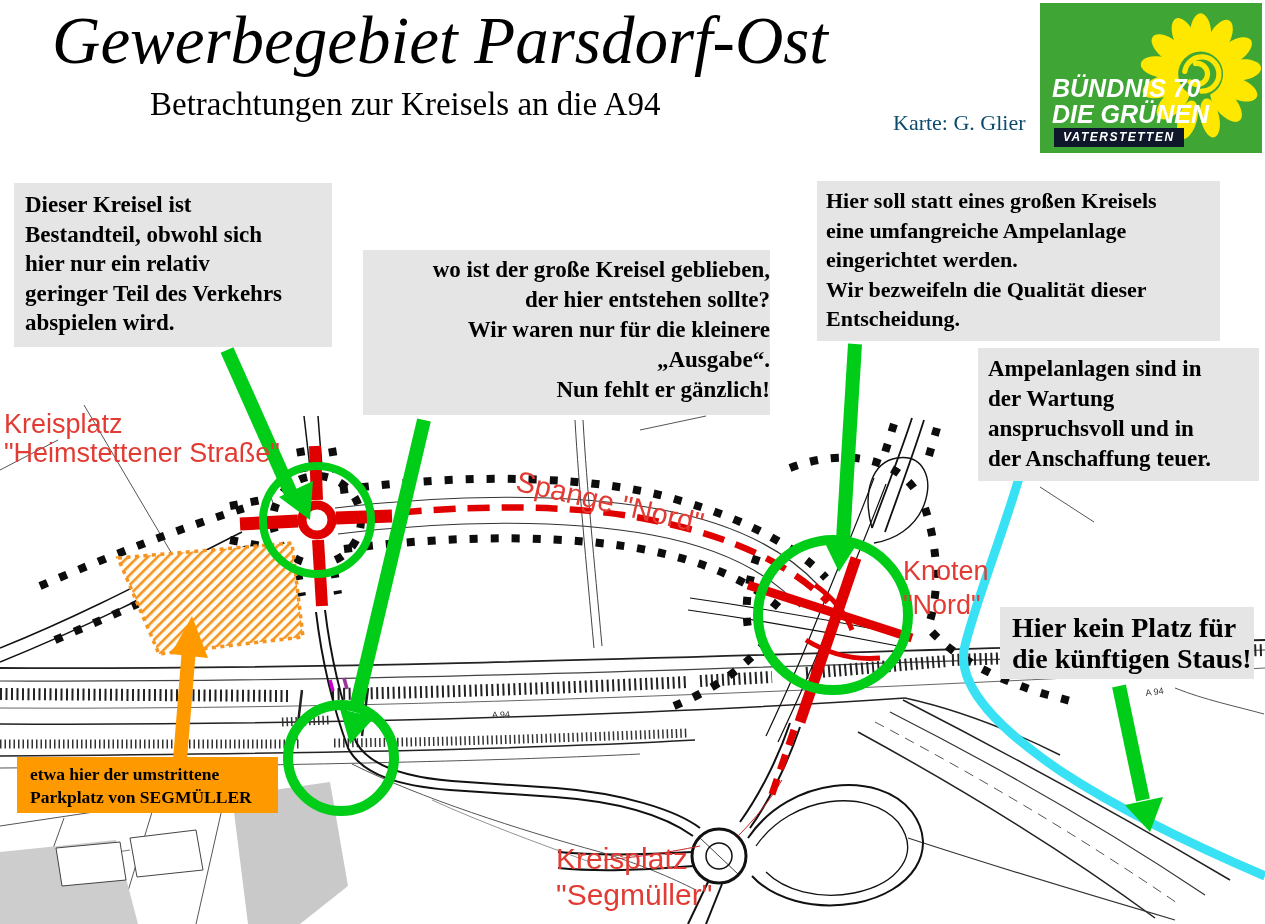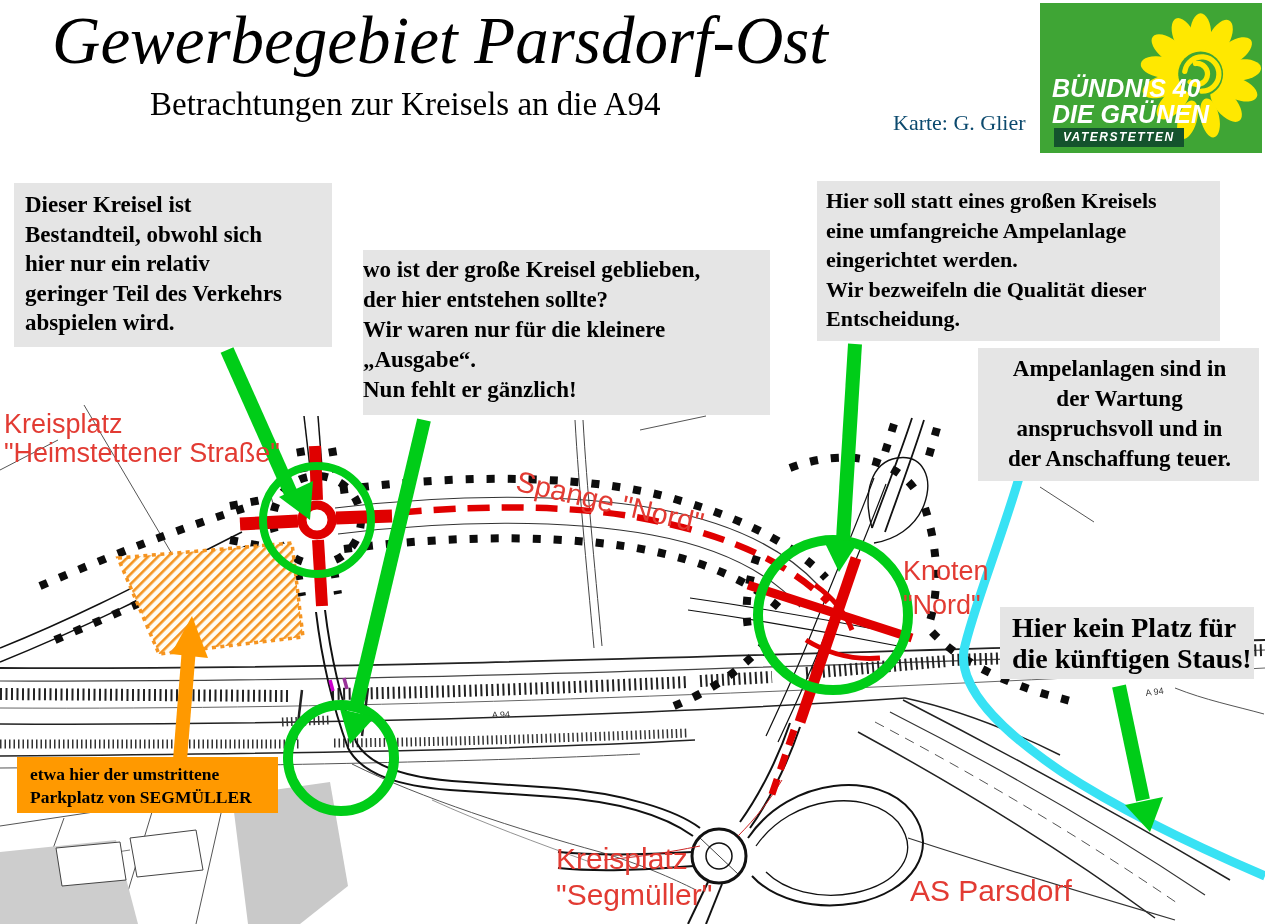--- a/index.html
+++ b/index.html
@@ -7,41 +7,41 @@
          font-family:"Liberation Serif",serif;}
   
   .title{position:absolute;left:52px;top:2px;font-size:67px;color:#000;white-space:pre;
          font-family:"Liberation Serif",serif;font-style:italic;}
   .subtitle{position:absolute;left:150px;top:86px;font-size:33px;color:#000;white-space:pre;}
   .credit{position:absolute;left:893px;top:110px;font-size:22px;color:#0c4a6e;white-space:pre;}
   
   .logo{position:absolute;left:1040px;top:3px;width:222px;height:150px;background:#3fa535;overflow:hidden;}
   .logo .l1{position:absolute;left:12px;top:72px;color:#fff;font-family:"Liberation Sans",sans-serif;
             font-style:italic;font-weight:bold;font-size:25px;line-height:26px;white-space:pre;}
-  .logo .banner{position:absolute;left:14px;top:125px;background:#14532d;color:#fff;
+  .logo .banner{position:absolute;left:14px;top:125px;background:#0f172a;color:#fff;
             font-family:"Liberation Sans",sans-serif;font-style:italic;font-weight:bold;
             font-size:12px;letter-spacing:1.5px;padding:2px 9px 3px 9px;white-space:pre;}
   .logo svg{position:absolute;left:92px;top:2px;}
   
   .map{position:absolute;left:0;top:0;z-index:1;}
   
   .maplabel{position:absolute;z-index:5;color:#e23b33;font-family:"Liberation Sans",sans-serif;
             white-space:pre;line-height:1.08;}
   #lbl-heim{left:4px;top:410px;font-size:27px;}
   #lbl-spange{left:520px;top:466px;font-size:29px;transform:rotate(13deg);transform-origin:0 0;}
   #lbl-knoten{left:903px;top:555px;font-size:27px;line-height:1.25;}
   #lbl-segm{left:556px;top:841px;font-size:30px;line-height:1.2;}
   #lbl-as{left:910px;top:875px;font-size:30px;}
   
   .note{position:absolute;z-index:10;background:#e5e5e5;color:#000;font-weight:bold;
         font-family:"Liberation Serif",serif;white-space:pre;}
   #note1{left:14px;top:183px;width:318px;height:164px;font-size:23px;line-height:29.5px;padding:7px 0 0 11px;box-sizing:border-box;}
-  #note2{left:363px;top:250px;width:407px;height:165px;font-size:23px;line-height:30px;padding-top:5px;text-align:left;box-sizing:border-box;}
+  #note2{left:363px;top:250px;width:407px;height:165px;font-size:23px;line-height:30px;padding-top:5px;text-align:right;box-sizing:border-box;}
   #note3{left:793px;top:181px;width:403px;height:160px;font-size:22px;line-height:29.5px;padding:5px 0 0 9px;box-sizing:border-box;margin-left:24px;}
-  #note4{left:978px;top:348px;width:281px;height:133px;font-size:23px;line-height:30px;padding:6px 8px 0 10px;box-sizing:border-box;text-align:center;}
+  #note4{left:978px;top:348px;width:281px;height:133px;font-size:23px;line-height:30px;padding:6px 8px 0 10px;box-sizing:border-box;}
   #note5{left:1000px;top:607px;width:254px;height:72px;font-size:28px;line-height:31px;padding:5px 0 0 12px;box-sizing:border-box;}
   #note6{left:17px;top:757px;width:261px;height:56px;background:#ff9900;font-size:17.5px;line-height:23px;padding:6px 4px 0 13px;box-sizing:border-box;}
 </style>
 </head>
 <body>
 
 <div class="slide">
 
   <svg class="map" width="1265" height="924" viewBox="0 0 1265 924">
     <defs>
@@ -258,33 +258,32 @@
           <ellipse cx="0" cy="-30" rx="8" ry="16" transform="rotate(308)"></ellipse>
           <ellipse cx="0" cy="-30" rx="8" ry="16" transform="rotate(336)"></ellipse>
         </g>
       </g>
       <circle cx="52" cy="52" r="17" fill="#3fa535"></circle>
       <g fill="none" stroke="#ffe800" stroke-width="4" stroke-linecap="round">
         <path d="M 40,50 a 13 13 0 1 1 13,15"></path>
         <path d="M 48,44 a 8 8 0 1 1 -4,14"></path>
       </g>
     </svg>
-    <div class="l1">BÜNDNIS 40
+    <div class="l1">BÜNDNIS 70
 DIE GRÜNEN</div>
     <div class="banner">VATERSTETTEN</div>
   </div>
 
   <div class="maplabel" id="lbl-heim">Kreisplatz
 "Heimstettener Straße"</div>
   <div class="maplabel" id="lbl-spange">Spange "Nord"</div>
   <div class="maplabel" id="lbl-knoten">Knoten
 "Nord"</div>
   <div class="maplabel" id="lbl-segm">Kreisplatz
 "Segmüller"</div>
-  <div class="maplabel" id="lbl-as">AS Parsdorf</div>
 
   <div class="note" id="note1">Dieser Kreisel ist
 Bestandteil, obwohl sich
 hier nur ein relativ
 geringer Teil des Verkehrs
 abspielen wird.</div>
   <div class="note" id="note2">wo ist der große Kreisel geblieben,
 der hier entstehen sollte?
 Wir waren nur für die kleinere
 „Ausgabe“.

